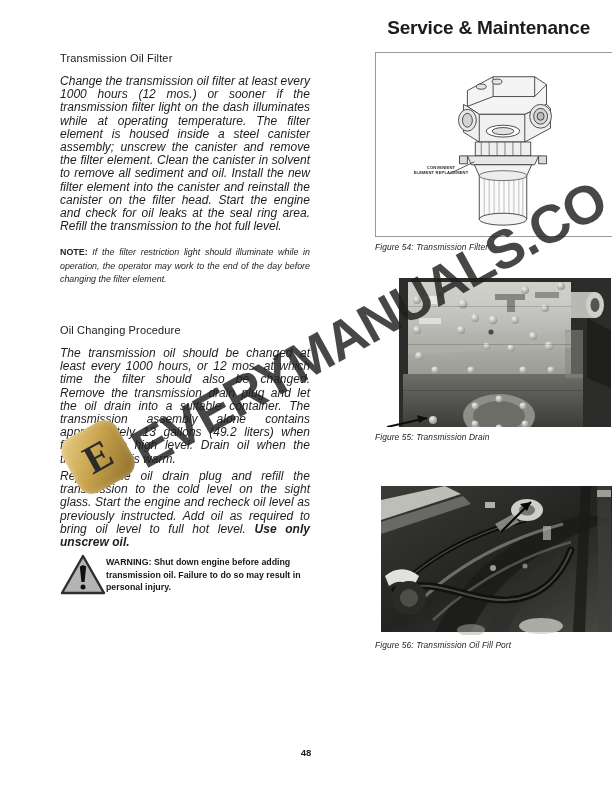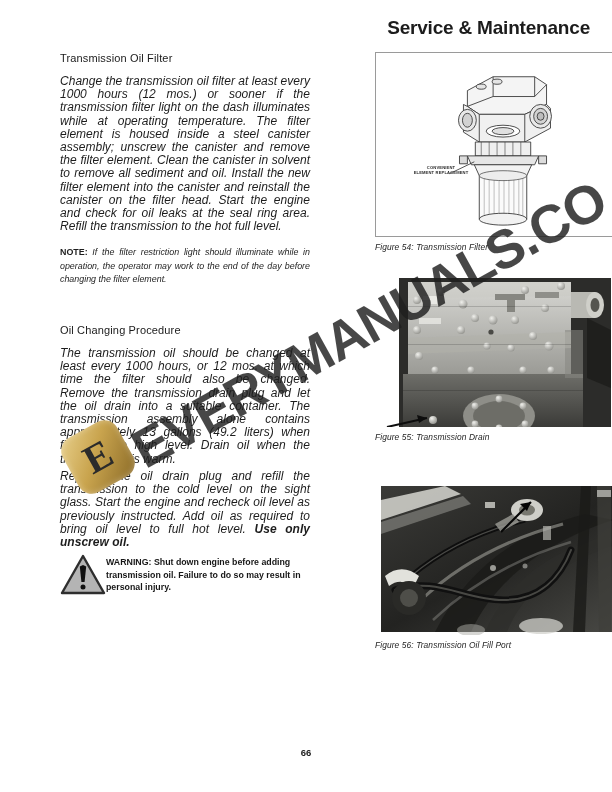--- a/index.html
+++ b/index.html
@@ -442,15 +442,15 @@
     <div class="fig-caption">Figure 56: Transmission Oil Fill Port</div>
   </div>
 
   <div class="watermark">
     <div class="wm-logo">
       <div class="wm-logo-e">E</div>
     </div>
     <div class="wm-text">EVERYMANUALS.CO</div>
   </div>
 
-  <div class="page-number">66</div>
+  <div class="page-number">48</div>
 
 </div>
 
 </body></html>

